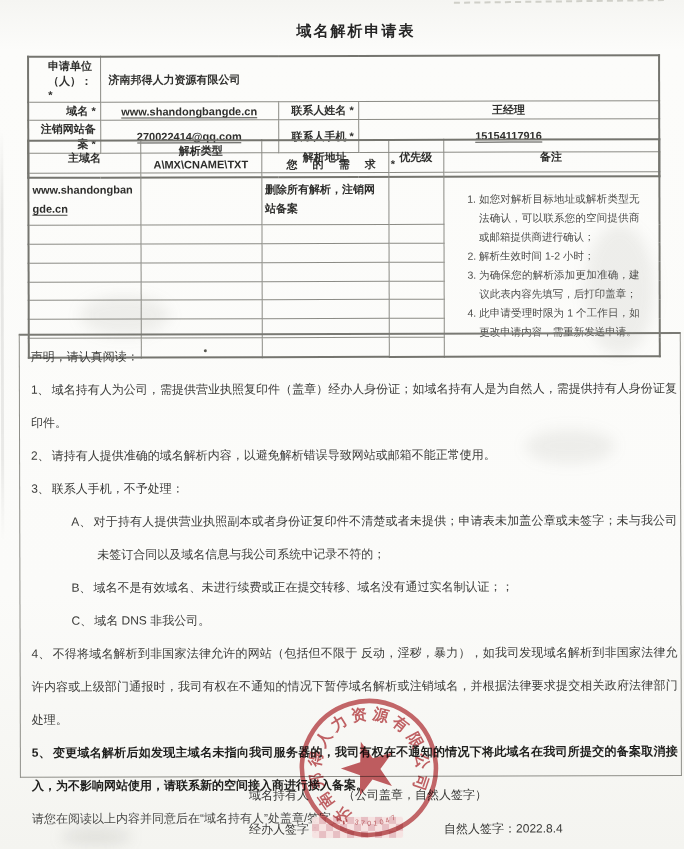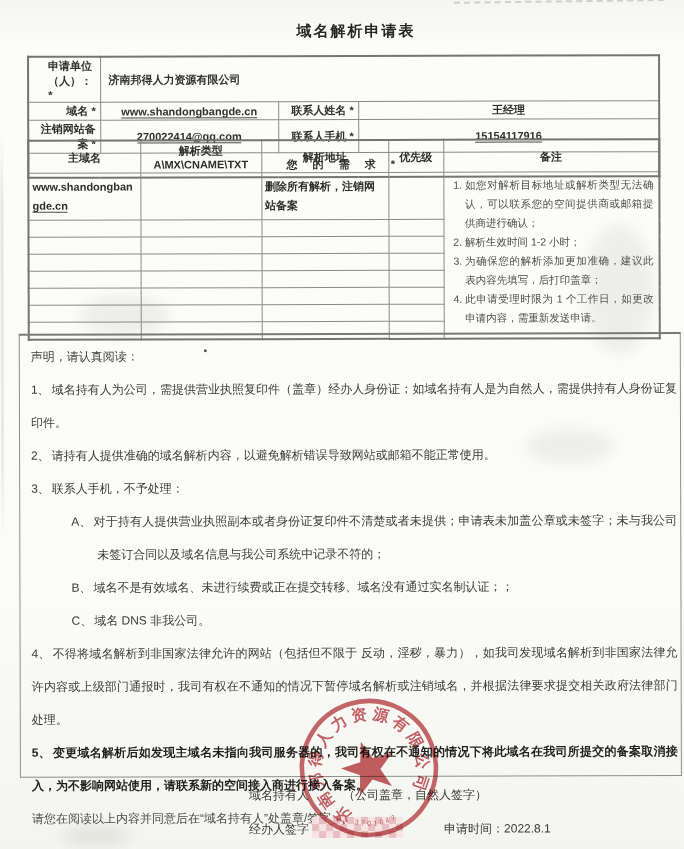--- a/index.html
+++ b/index.html
@@ -24,21 +24,21 @@
   .info-table .val-l{text-align:left;padding-left:8px;}
   .banner{text-align:center !important;letter-spacing:6px;font-weight:700;height:21px;}
   .u{border-bottom:1px solid #4a4a46;padding-bottom:0px;}
   .needs-table{position:absolute;left:28px;top:139px;width:631px;border:2px solid #75756f;}
   .needs-table th,.needs-table td{border:1px solid #8b8b85;font-size:11px;padding:1px 3px;}
   .needs-table th{font-weight:700;color:#2d2d2b;line-height:14px;padding-top:2px;}
   .needs-table .hdr-sub{font-weight:600;}
   .needs-table .data-row td{height:44px;text-align:left;font-weight:600;color:#2e2e2c;line-height:19px;}
   .needs-table .empty-row td,.needs-table tr.er td{height:14px;}
   .remarks-cell{vertical-align:top;text-align:left !important;font-weight:400 !important;padding:3px 5px 0 4px !important;}
-  .remarks-cell ol{margin:0;padding-left:17px;}
+  .remarks-cell ol{margin:14px;padding-left:17px;}
   .remarks-cell li{font-size:10.5px;line-height:19px;color:#4c4c4a;text-align:justify;font-weight:400;}
   .decl-box{
     position:absolute;left:19px;top:333px;width:662px;height:444px;
     border:1px solid #8f8f89;border-top:2px solid #7a7a74;
     padding:5px 3px 0 11px;box-sizing:border-box;
     font-size:12px;color:#3c3c3a;
   }
   .decl-box p{margin:0;line-height:33px;text-align:justify;}
   .decl-item .lbl{margin-right:2px;}
   .decl-item.sub{margin-left:40px;padding-left:26px;text-indent:-26px;}
@@ -203,21 +203,21 @@
   </div>
 
   <div class="holder-line">
     <span>域名持有人</span><span class="gap"></span><span>（公司盖章，自然人签字）</span>
   </div>
   <div class="agent-line">
     <span>经办人签字：</span>
   </div>
   <div class="blur-block"></div>
   <div class="date-line">
-    <span>申请时间：</span><span>2022.8.1</span>
+    <span>自然人签字：</span><span>2022.8.4</span>
   </div>
 
   <div class="stamp">
     <svg width="152" height="152" viewBox="0 0 150 150">
       <circle cx="75" cy="75" r="66" fill="none" stroke-width="4.5" opacity="0.85" stroke="#b0373c"></circle>
       <polygon opacity="0.9" points="75,48 81.5,67.1 101.6,67.4 85.5,79.4 91.5,98.7 75,87 58.5,98.7 64.5,79.4 48.4,67.4 68.5,67.1" fill="#b0373c"></polygon>
       <defs>
         <path id="seal-text-arc" d="M 47.5 114.3 A 48 48 0 1 1 102.5 114.3" fill="none"></path>
         <path id="seal-serial-arc" d="M 25.6 103.5 A 57 57 0 0 0 124.4 103.5" fill="none"></path>
       </defs>

